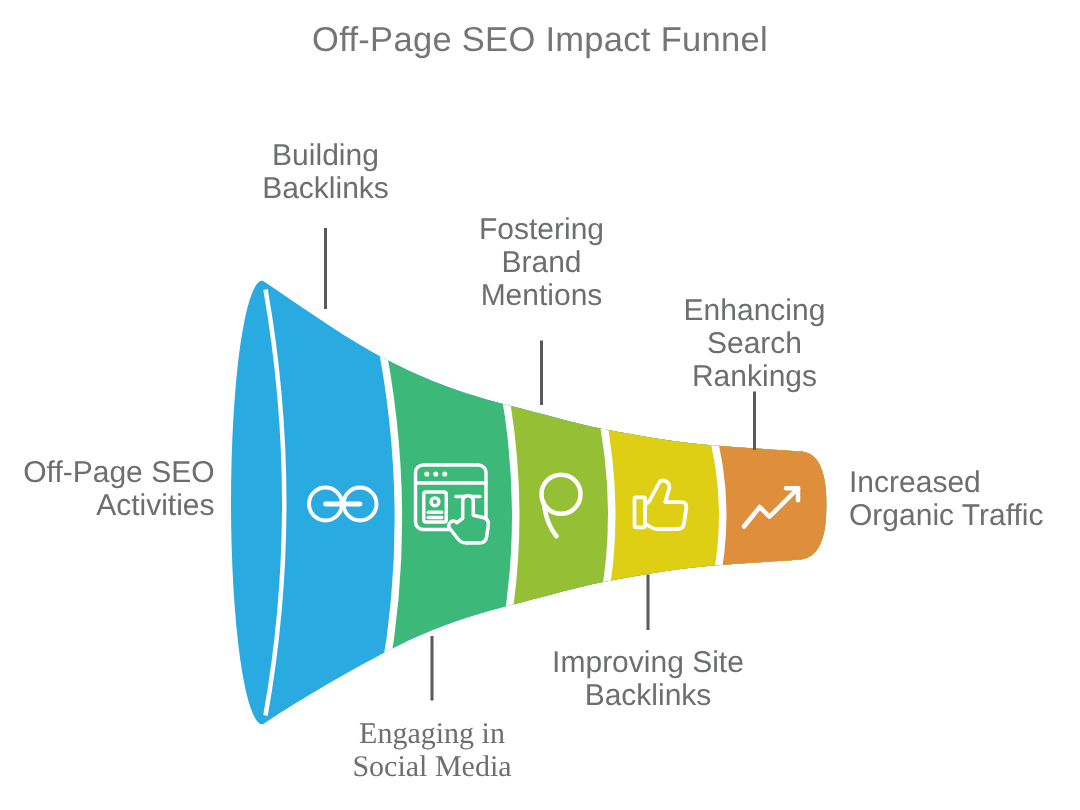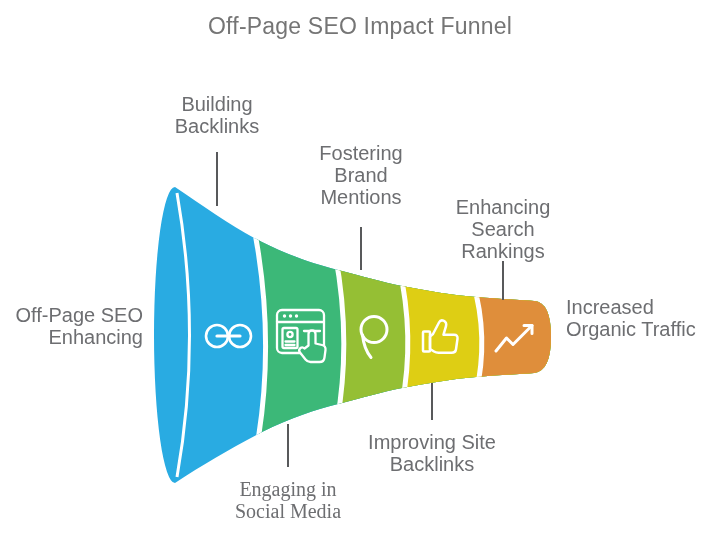--- a/index.html
+++ b/index.html
@@ -9,21 +9,21 @@
   .title{position:absolute;left:0;top:13px;width:720px;text-align:center;
          font-size:23px;color:#757575;letter-spacing:.2px;}
   .lbl{position:absolute;font-size:20px;line-height:22px;color:#6D6E71;white-space:pre-line;}
   .lbl.center{text-align:center;}
   .lbl.right{text-align:right;}
   .lbl.left{text-align:left;}
   #lbl-building{left:127px;top:93px;width:180px;}
   #lbl-fostering{left:271px;top:142px;width:180px;}
   #lbl-enhancing{left:413px;top:196px;width:180px;}
   #lbl-source{left:0px;top:304px;width:143px;}
-  #lbl-result{left:566px;top:296px;width:150px;}
+  #lbl-result{left:566px;top:311px;width:150px;}
   #lbl-engaging{left:198px;top:478px;width:180px;}
   #lbl-improving{left:342px;top:431px;width:180px;}
 </style>
 </head>
 <body style="background: rgb(255, 255, 255);">
 
 <div class="stage-canvas">
 
   <svg class="funnel-svg" width="720" height="540" viewBox="0 0 720 540">
     <defs>
@@ -123,16 +123,16 @@
   <div id="lbl-fostering" class="lbl center" style="color: rgb(109, 110, 113);">Fostering
 Brand
 Mentions</div>
   <div id="lbl-improving" class="lbl center" style="color: rgb(109, 110, 113);">Improving Site
 Backlinks</div>
   <div id="lbl-enhancing" class="lbl center" style="color: rgb(109, 110, 113);">Enhancing
 Search
 Rankings</div>
 
   <div id="lbl-source" class="lbl right" style="color: rgb(109, 110, 113);">Off-Page SEO
-Enhancing</div>
+Activities</div>
   <div id="lbl-result" class="lbl left" style="color: rgb(109, 110, 113);">Increased
 Organic Traffic</div>
 </div>
 
 </body></html>

